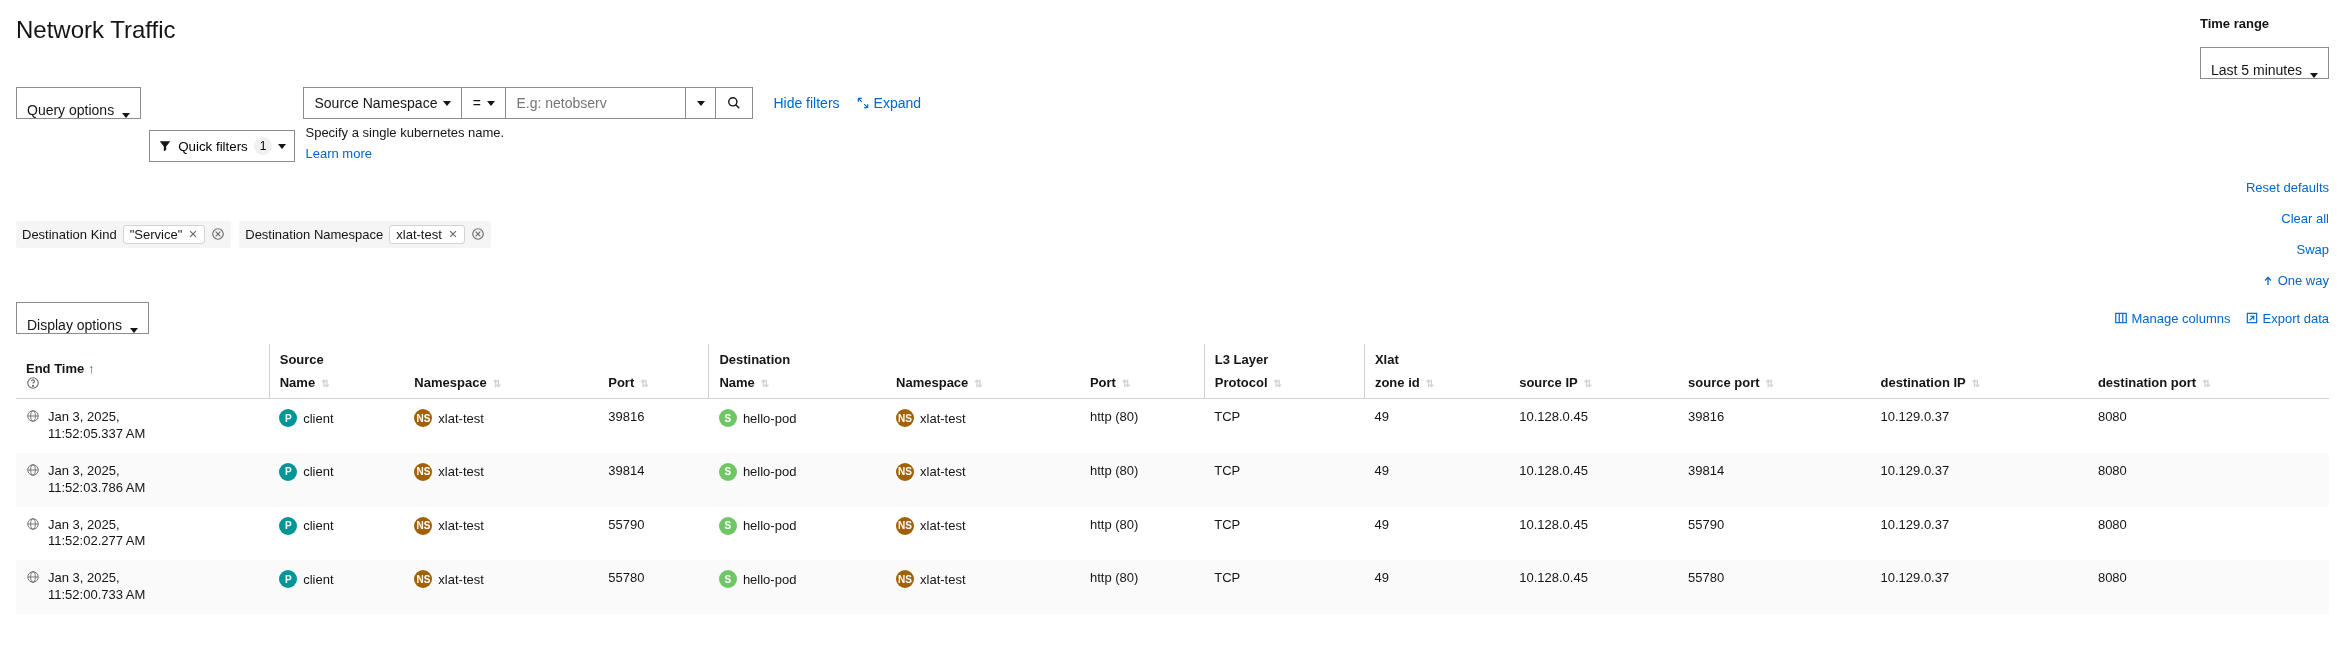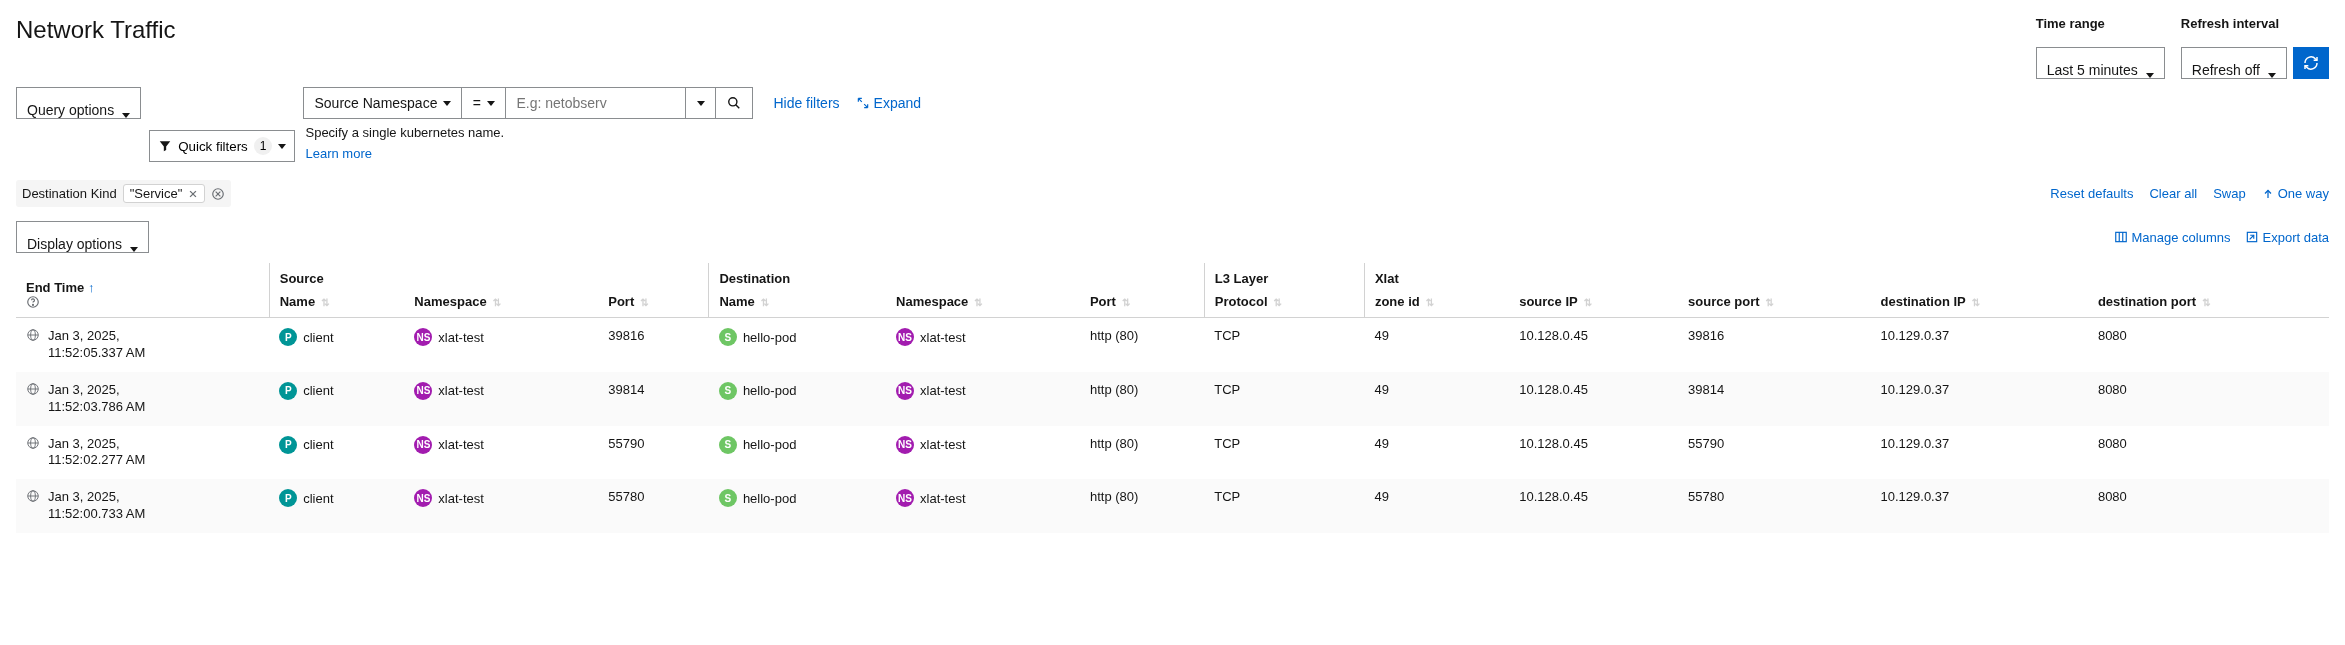--- a/index.html
+++ b/index.html
@@ -53,21 +53,21 @@
   .chips-left { display: flex; gap: 8px; flex-wrap: wrap; }
   .chip-group {
     background: #f5f5f5; display: inline-flex; align-items: center; gap: 6px;
     padding: 4px 6px; border-radius: 3px; font-size: 13px;
   }
   .chip {
     background: #fff; border: 1px solid #d2d2d2; border-radius: 3px;
     padding: 1px 6px; display: inline-flex; align-items: center; gap: 6px; font-size: 13px;
   }
   .x-btn { cursor: pointer; color: #6a6e73; display: inline-flex; }
-  .chips-right { display: flex; gap: 16px; align-items: center; }
+  .chips-right { display: flex; gap: 16px; align-items: flex-end; flex-direction: column; }
 
   .tabs-row { display: flex; justify-content: space-between; align-items: flex-end; border-bottom: 1px solid #d2d2d2; margin-top: 8px; }
   .tabs { display: flex; gap: 0; }
   .tab {
     padding: 10px 12px; font-size: 14px; color: #6a6e73; cursor: pointer; border-bottom: 2px solid transparent;
   }
   .tab.active { color: #151515; border-bottom-color: #0066cc; }
   .tab-right-links { display: flex; gap: 20px; padding-bottom: 8px; }
 
   .table-toolbar { display: flex; justify-content: space-between; align-items: center; padding: 10px 0; }
@@ -90,21 +90,21 @@
   table.data tbody tr.alt { background: #fafafa; }
   .row-time { display: flex; gap: 8px; align-items: flex-start; }
   .multiline { display: flex; flex-direction: column; line-height: 1.3; }
 
   .res-badge {
     display: inline-flex; align-items: center; justify-content: center;
     width: 18px; height: 18px; border-radius: 50%; color: #fff; font-size: 10px; font-weight: 700;
     margin-right: 4px; flex-shrink: 0;
   }
   .res-badge.p  { background: #009596; }    
-  .res-badge.ns { background: #a21caf; }    
+  .res-badge.ns { background: #a16207; }    
   .res-badge.s  { background: #6ec664; }    
   .res-cell { display: inline-flex; align-items: center; gap: 2px; }
 
   .caret { width: 0; height: 0; border-left: 4px solid transparent; border-right: 4px solid transparent; border-top: 5px solid #151515; display: inline-block; }
   svg { display: block; }
 </style>
 </head>
 <body>
 
 <div class="page">
@@ -112,37 +112,20 @@
   <div class="title-row">
     <h1 class="page-title">Network Traffic</h1>
 
     <div class="top-right-controls">
       <div class="ctl-group">
         <span class="ctl-label">Time range</span>
         <button class="dropdown-btn">
           <span>Last 5 minutes</span>
           <span class="caret"></span>
         </button>
-      </div>
-      <div class="ctl-group">
-        <span class="ctl-label">Refresh interval</span>
-        <div class="ctl-inline">
-          <button class="dropdown-btn">
-            <span>Refresh off</span>
-            <span class="caret"></span>
-          </button>
-          <button class="btn-primary">
-            <svg width="16" height="16" viewBox="0 0 24 24" fill="none" stroke="#fff" stroke-width="2.2">
-                <path d="M3 12a9 9 0 0 1 15.5-6.3L21 8"></path>
-                <path d="M21 3v5h-5"></path>
-                <path d="M21 12a9 9 0 0 1-15.5 6.3L3 16"></path>
-                <path d="M3 21v-5h5"></path>
-              </svg>
-          </button>
-        </div>
       </div>
     </div>
   </div>
 
   <div class="toolbar-row">
     <button class="dropdown-btn">
       <span>Query options</span>
       <span class="caret"></span>
     </button>
 
@@ -191,20 +174,39 @@
       </span>
     </div>
   </div>
 
   <div class="chips-row">
     <div class="chips-left" id="chips-left">
         <div class="chip-group">
           <span>Destination Kind</span>
           <span class="chip">
             <span>"Service"</span>
+            <span class="x-btn">
+              <svg width="10" height="10" viewBox="0 0 24 24" stroke="#6a6e73" stroke-width="3">
+                <line x1="5" y1="5" x2="19" y2="19"></line>
+                <line x1="19" y1="5" x2="5" y2="19"></line>
+              </svg>
+            </span>
+          </span>
+          <span class="x-btn">
+            <svg width="14" height="14" viewBox="0 0 24 24" fill="none" stroke="#6a6e73" stroke-width="2">
+              <circle cx="12" cy="12" r="9"></circle>
+              <line x1="8" y1="8" x2="16" y2="16"></line>
+              <line x1="16" y1="8" x2="8" y2="16"></line>
+            </svg>
+          </span>
+        </div>
+        <div class="chip-group">
+          <span>Destination Namespace</span>
+          <span class="chip">
+            <span>xlat-test</span>
             <span class="x-btn">
               <svg width="10" height="10" viewBox="0 0 24 24" stroke="#6a6e73" stroke-width="3">
                 <line x1="5" y1="5" x2="19" y2="19"></line>
                 <line x1="19" y1="5" x2="5" y2="19"></line>
               </svg>
             </span>
           </span>
           <span class="x-btn">
             <svg width="14" height="14" viewBox="0 0 24 24" fill="none" stroke="#6a6e73" stroke-width="2">
               <circle cx="12" cy="12" r="9"></circle>

